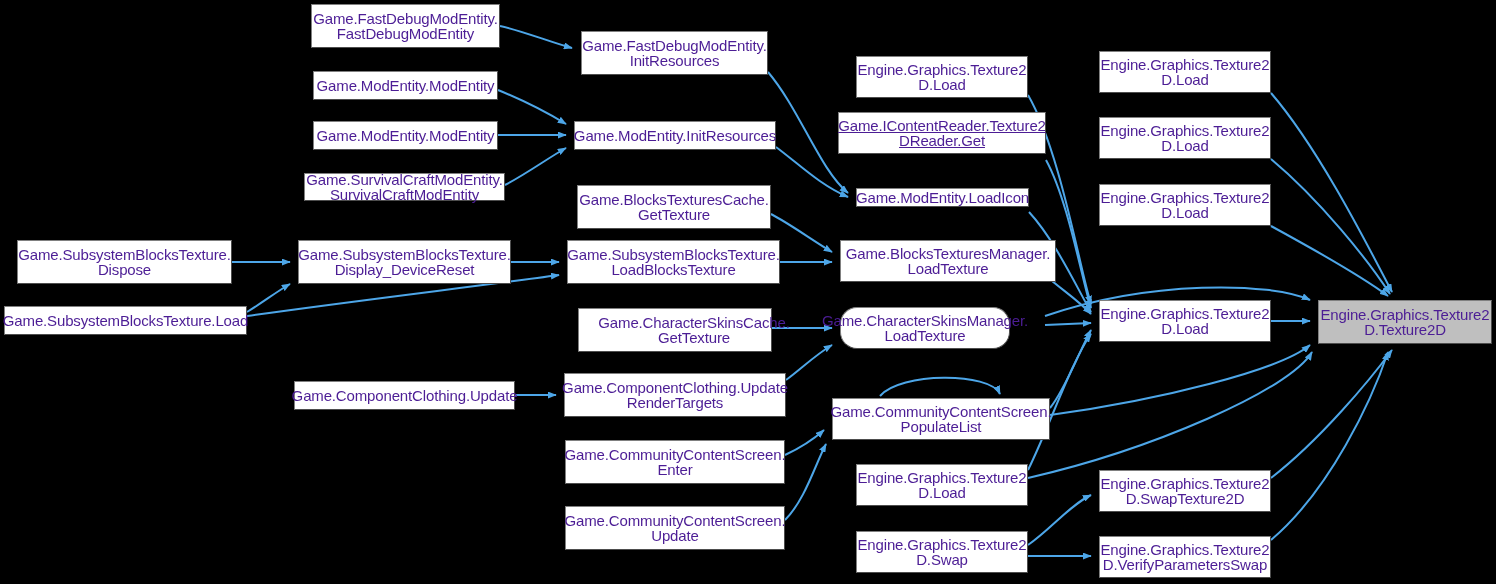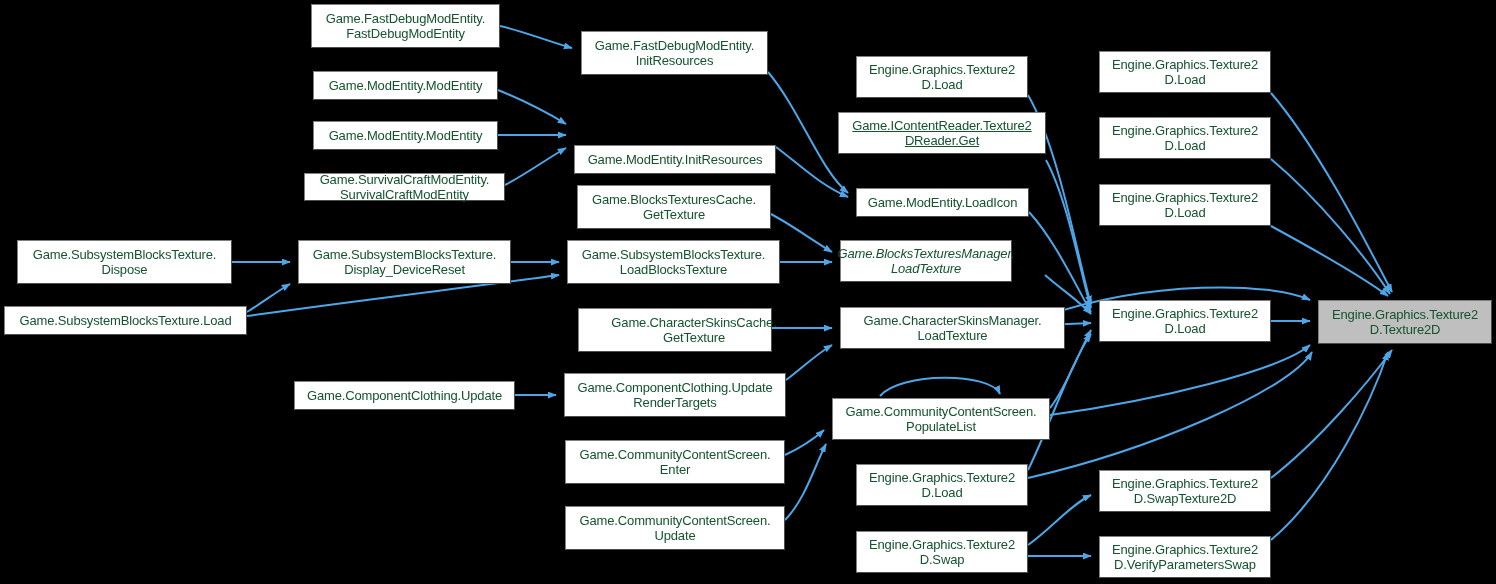--- a/index.html
+++ b/index.html
@@ -2,21 +2,21 @@
 <html><head>
 <meta charset="utf-8">
 <style>
   html,body{margin:0;padding:0;background:#000;}
   #stage{position:relative;width:1496px;height:584px;background:#000;overflow:hidden;
          font-family:"Liberation Sans", sans-serif;}
   #edges{position:absolute;left:0;top:0;width:1496px;height:584px;}
   .node{position:absolute;box-sizing:border-box;background:#ffffff;
         border:1px solid #808080;border-right-color:#4d4d4d;border-bottom-color:#4d4d4d;
         display:flex;align-items:center;justify-content:center;text-align:center;
-        color:#14532d;font-size:13px;line-height:15px;letter-spacing:-0.15px;
+        color:#4c1d95;font-size:15px;line-height:15px;letter-spacing:-0.15px;
         padding:0 3px;white-space:pre-line;}
   .node.current{background:#bfbfbf;}
 </style>
 </head>
 <body>
 
 <div id="stage">
   <svg id="edges" viewBox="0 0 1496 584" xmlns="http://www.w3.org/2000/svg">
     <defs>
       <marker id="ah" markerWidth="9" markerHeight="7" refX="8.2" refY="3.5" orient="auto" markerUnits="userSpaceOnUse">
@@ -70,41 +70,41 @@
       <div class="node" style="left: 304px; top: 173px; width: 201px; height: 28px;">Game.SurvivalCraftModEntity.
 SurvivalCraftModEntity</div>
       <div class="node" style="left: 17px; top: 240px; width: 215px; height: 44px;">Game.SubsystemBlocksTexture.
 Dispose</div>
       <div class="node" style="left: 4px; top: 306px; width: 243px; height: 29px;">Game.SubsystemBlocksTexture.Load</div>
       <div class="node" style="left: 298px; top: 240px; width: 213px; height: 44px;">Game.SubsystemBlocksTexture.
 Display_DeviceReset</div>
       <div class="node" style="left: 294px; top: 381px; width: 221px; height: 29px;">Game.ComponentClothing.Update</div>
       <div class="node" style="left: 581px; top: 31px; width: 187px; height: 44px;">Game.FastDebugModEntity.
 InitResources</div>
-      <div class="node" style="left: 574px; top: 121px; width: 202px; height: 29px; margin-top: 24px;">Game.ModEntity.InitResources</div>
+      <div class="node" style="left: 574px; top: 121px; width: 202px; height: 29px;">Game.ModEntity.InitResources</div>
       <div class="node" style="left: 577px; top: 174px; width: 194px; height: 44px; margin-top: 11px;">Game.BlocksTexturesCache.
 GetTexture</div>
       <div class="node" style="left: 567px; top: 240px; width: 213px; height: 44px;">Game.SubsystemBlocksTexture.
 LoadBlocksTexture</div>
       <div class="node" style="left: 578px; top: 308px; width: 194px; height: 44px; padding-left: 41px;">Game.CharacterSkinsCache.
 GetTexture</div>
       <div class="node" style="left: 564px; top: 373px; width: 222px; height: 44px;">Game.ComponentClothing.Update
 RenderTargets</div>
       <div class="node" style="left: 565px; top: 440px; width: 220px; height: 44px;">Game.CommunityContentScreen.
 Enter</div>
       <div class="node" style="left: 565px; top: 506px; width: 220px; height: 44px;">Game.CommunityContentScreen.
 Update</div>
       <div class="node" style="left: 856px; top: 56px; width: 172px; height: 42px;">Engine.Graphics.Texture2
 D.Load</div>
       <div class="node" style="left: 838px; top: 112px; width: 208px; height: 42px; text-decoration: underline;">Game.IContentReader.Texture2
 DReader.Get</div>
-      <div class="node" style="left: 856px; top: 188px; width: 173px; height: 29px;">Game.ModEntity.LoadIcon</div>
-      <div class="node" style="left: 840px; top: 240px; width: 172px; height: 42px; font-style: italic;">Game.BlocksTexturesManager.
+      <div class="node" style="left: 856px; top: 188px; width: 173px; height: 19px;">Game.ModEntity.LoadIcon</div>
+      <div class="node" style="left: 840px; top: 240px; width: 216px; height: 42px;">Game.BlocksTexturesManager.
 LoadTexture</div>
-      <div class="node" style="left: 840px; top: 307px; width: 225px; height: 42px;">Game.CharacterSkinsManager.
+      <div class="node" style="left: 840px; top: 307px; width: 170px; height: 42px; border-radius: 17px;">Game.CharacterSkinsManager.
 LoadTexture</div>
       <div class="node" style="left: 832px; top: 398px; width: 218px; height: 42px;">Game.CommunityContentScreen.
 PopulateList</div>
       <div class="node" style="left: 856px; top: 464px; width: 172px; height: 42px;">Engine.Graphics.Texture2
 D.Load</div>
       <div class="node" style="left: 856px; top: 531px; width: 172px; height: 42px;">Engine.Graphics.Texture2
 D.Swap</div>
       <div class="node" style="left: 1099px; top: 51px; width: 172px; height: 42px;">Engine.Graphics.Texture2
 D.Load</div>
       <div class="node" style="left: 1099px; top: 117px; width: 172px; height: 42px;">Engine.Graphics.Texture2

